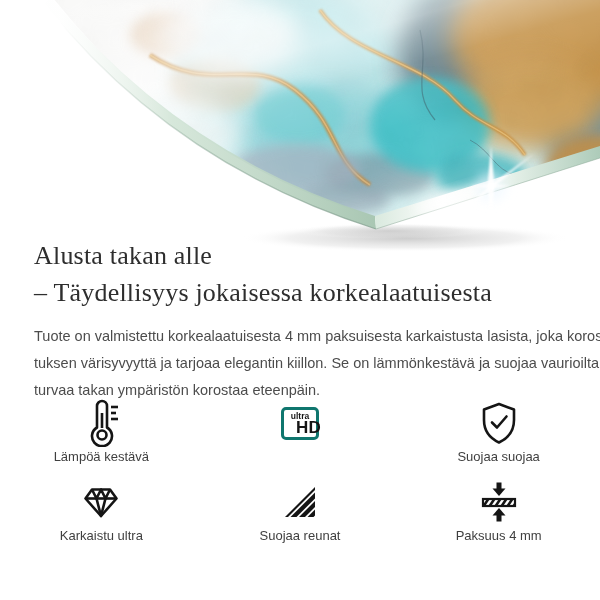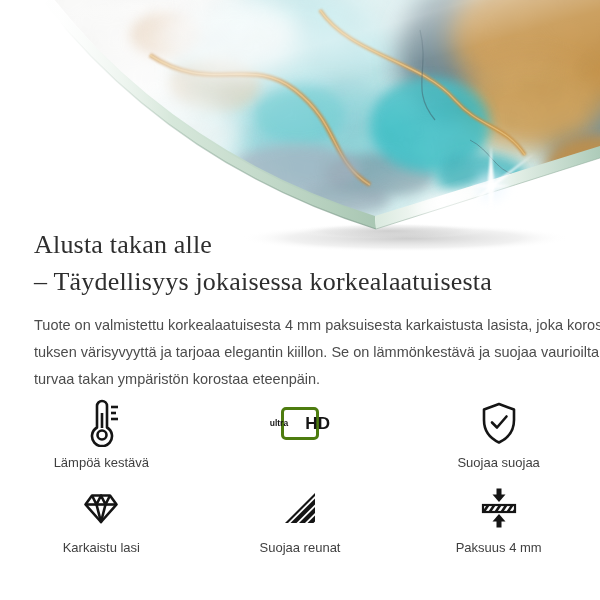--- a/index.html
+++ b/index.html
@@ -3,38 +3,38 @@
 <meta charset="utf-8">
 <style>
   html,body{margin:0;padding:0;}
   body{
     width:600px;height:600px;position:relative;overflow:hidden;
     background:#ffffff;
     font-family:"Liberation Sans","DejaVu Sans",sans-serif;
     -webkit-font-smoothing:antialiased;
   }
   .hero{position:absolute;top:0;left:0;width:600px;height:255px;}
-  .content{position:absolute;left:34px;top:226px;width:560px;}
+  .content{position:absolute;left:34px;top:237px;width:560px;}
   .page-title{
     font-family:"Liberation Serif","DejaVu Serif",serif;
     font-size:26px;line-height:37px;font-weight:400;color:#2e2e2e;
     letter-spacing:0.2px;white-space:nowrap;
   }
   .desc{margin-top:12px;font-size:14.5px;line-height:27px;color:#4c4c4c;}
   .desc div{white-space:nowrap;}
   .features{
     position:absolute;left:2px;top:398px;width:596px;
     display:grid;grid-template-columns:repeat(3,1fr);row-gap:13px;
   }
   .cell{display:flex;flex-direction:column;align-items:center;}
   .icon-wrap{height:50px;display:flex;align-items:center;justify-content:center;}
-  .feat-label{margin-top:7px;font-size:13px;color:#3f3f3f;}
+  .feat-label{margin-top:1px;font-size:13px;color:#3f3f3f;}
   .uhd-box{
-    width:32px;height:27px;border:3px solid #4d7c0f;border-radius:5px;
-    display:flex;flex-direction:row;align-items:center;justify-content:center;
+    width:32px;height:27px;border:3px solid #0f766e;border-radius:5px;
+    display:flex;flex-direction:column;align-items:center;justify-content:center;
     color:#151515;
   }
   .uhd-top{font-size:8.5px;font-weight:700;line-height:9px;letter-spacing:0;}
   .uhd-bottom{font-size:17px;font-weight:800;line-height:13px;letter-spacing:0.3px;margin-left:17px;}
   svg .ink{stroke:#151515;fill:none;stroke-width:2.6;}
 </style>
 </head>
 <body>
 
 <div class="hero">
@@ -195,21 +195,21 @@
     <div class="icon-wrap">
       <svg width="38" height="33" viewBox="0 0 38 33">
         <g class="ink" stroke-width="2.4" stroke-linejoin="round">
           <path d="M10,3.5 H28 L34.5,12.5 L19,30 L3.5,12.5 Z"></path>
           <path d="M3.5,12.5 H34.5"></path>
           <path d="M10,3.5 L14.5,12.5 L19,3.5 L23.5,12.5 L28,3.5"></path>
           <path d="M14.5,12.5 L19,30 L23.5,12.5"></path>
         </g>
       </svg>
     </div>
-    <div class="feat-label">Karkaistu lasi</div>
+    <div class="feat-label">Karkaistu ultra</div>
   </div>
 
   <div class="cell">
     <div class="icon-wrap">
       <svg width="34" height="34" viewBox="0 0 34 34">
         <defs>
             <clipPath id="triClip">
               <path d="M2,32 L32,2 L32,32 Z"></path>
             </clipPath>
           </defs>

